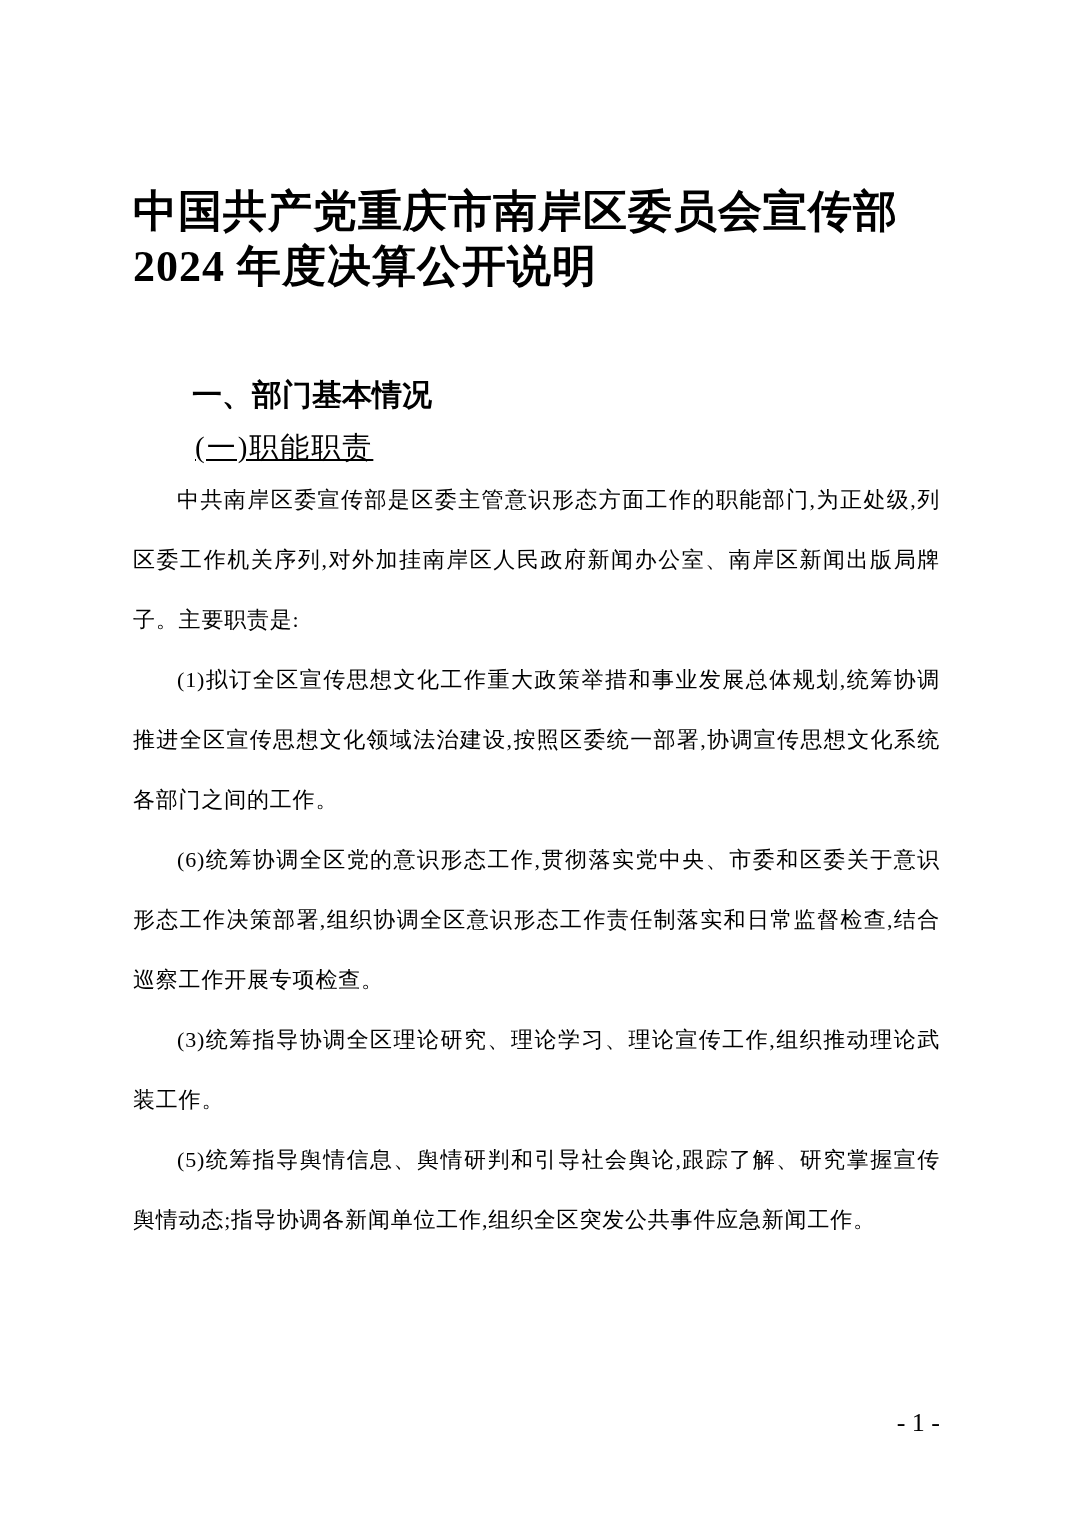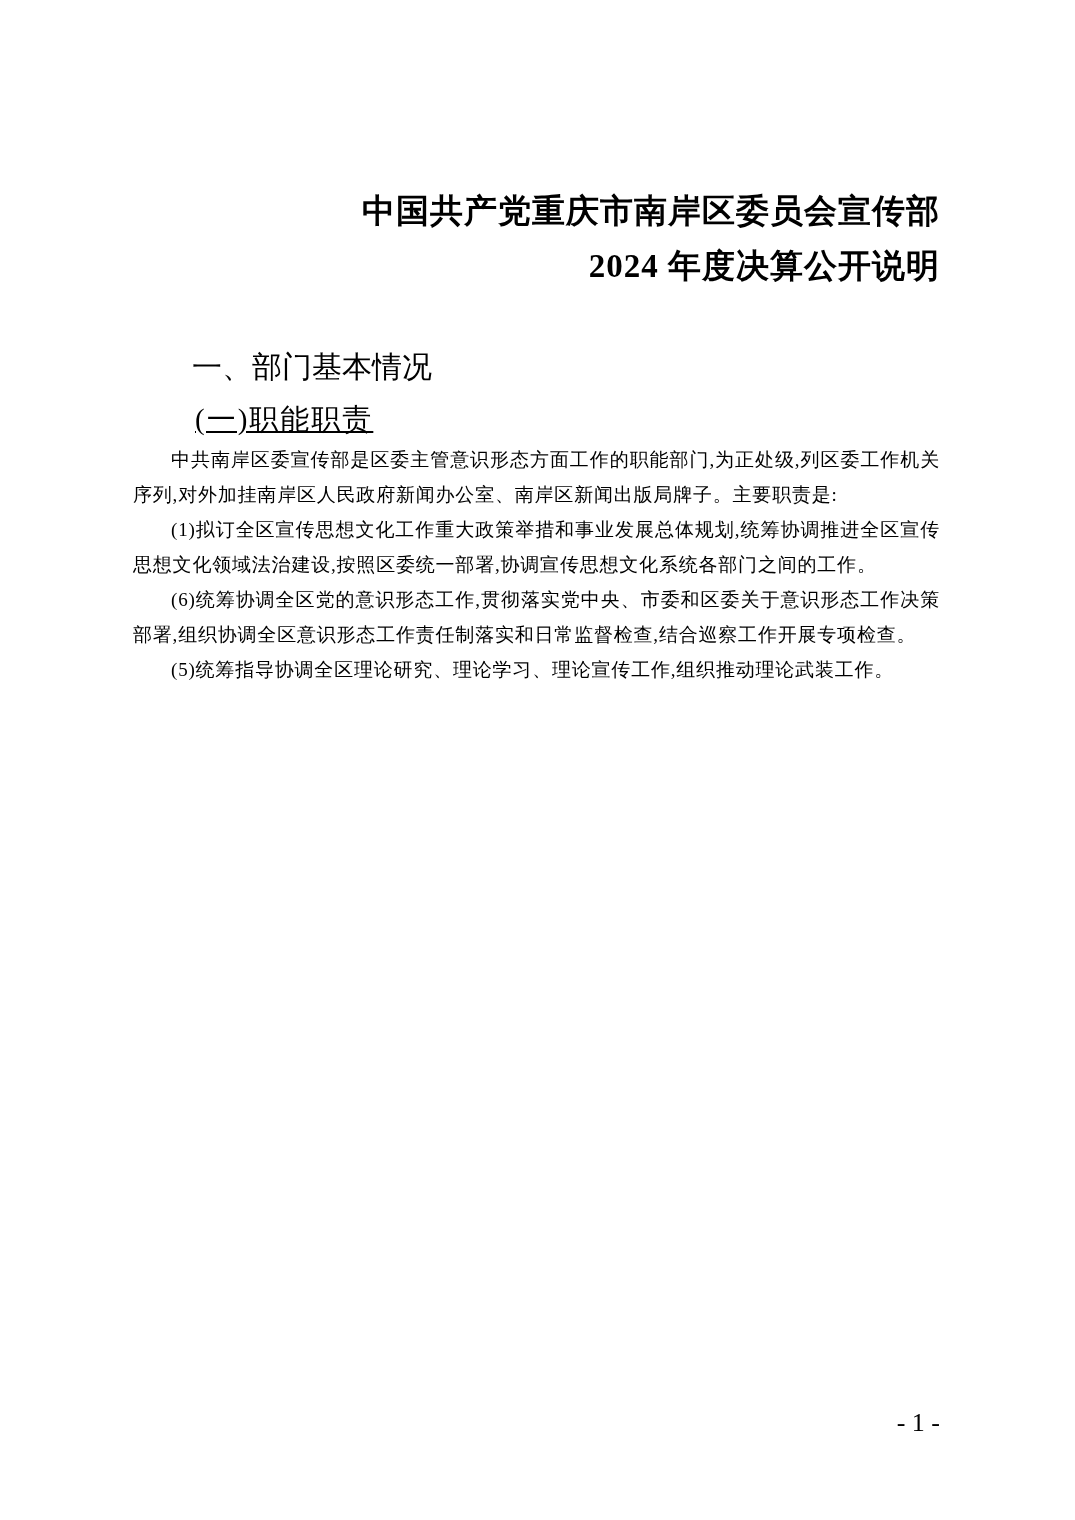--- a/index.html
+++ b/index.html
@@ -18,47 +18,47 @@
     font-family: "Liberation Serif", "DejaVu Serif", serif;
   }
   .content {
     position: absolute;
     left: 133px;
     width: 807px;
     top: 0;
   }
   .doc-title {
     margin-top: 184px;
-    text-align: right;
-    font-size: 33px;
+    text-align: left;
+    font-size: 44px;
     line-height: 55px;
     font-weight: bold;
     letter-spacing: 1px;
     font-family: "Liberation Serif", "DejaVu Serif", serif;
   }
   .section-heading {
-    margin-top: 52px;
+    margin-top: 80px;
     font-size: 30px;
     line-height: 42px;
-    font-weight: normal;
+    font-weight: bold;
     text-indent: 59px;
     font-family: "Liberation Sans", "DejaVu Sans", sans-serif;
   }
   .sub-heading {
     margin-top: 8px;
     font-size: 29px;
     line-height: 46px;
     text-indent: 62px;
     letter-spacing: 2px;
     font-family: "Liberation Serif", "DejaVu Serif", serif;
     text-decoration: underline;
   }
   .paragraphs {
-    font-size: 19px;
-    line-height: 35px;
+    font-size: 22px;
+    line-height: 60px;
     letter-spacing: 0.8px;
     text-align: justify;
   }
   .paragraph {
     margin: 0;
     text-indent: 2em;
   }
   .page-number {
     position: absolute;
     top: 1408px;
@@ -80,19 +80,20 @@
     </div>
 
     <div class="section-heading">一、部门基本情况</div>
 
     <div class="sub-heading">(一)职能职责</div>
 
     <div class="paragraphs">
       <p class="paragraph">中共南岸区委宣传部是区委主管意识形态方面工作的职能部门,为正处级,列区委工作机关序列,对外加挂南岸区人民政府新闻办公室、南岸区新闻出版局牌子。主要职责是:</p>
       <p class="paragraph">(1)拟订全区宣传思想文化工作重大政策举措和事业发展总体规划,统筹协调推进全区宣传思想文化领域法治建设,按照区委统一部署,协调宣传思想文化系统各部门之间的工作。</p>
       <p class="paragraph">(6)统筹协调全区党的意识形态工作,贯彻落实党中央、市委和区委关于意识形态工作决策部署,组织协调全区意识形态工作责任制落实和日常监督检查,结合巡察工作开展专项检查。</p>
-      <p class="paragraph">(5)统筹指导协调全区理论研究、理论学习、理论宣传工作,组织推动理论武装工作。</p>
+      <p class="paragraph">(3)统筹指导协调全区理论研究、理论学习、理论宣传工作,组织推动理论武装工作。</p>
+      <p class="paragraph">(5)统筹指导舆情信息、舆情研判和引导社会舆论,跟踪了解、研究掌握宣传舆情动态;指导协调各新闻单位工作,组织全区突发公共事件应急新闻工作。</p>
     </div>
 
   </div>
 
   <div class="page-number">- 1 -</div>
 </div>
 
 </body></html>

